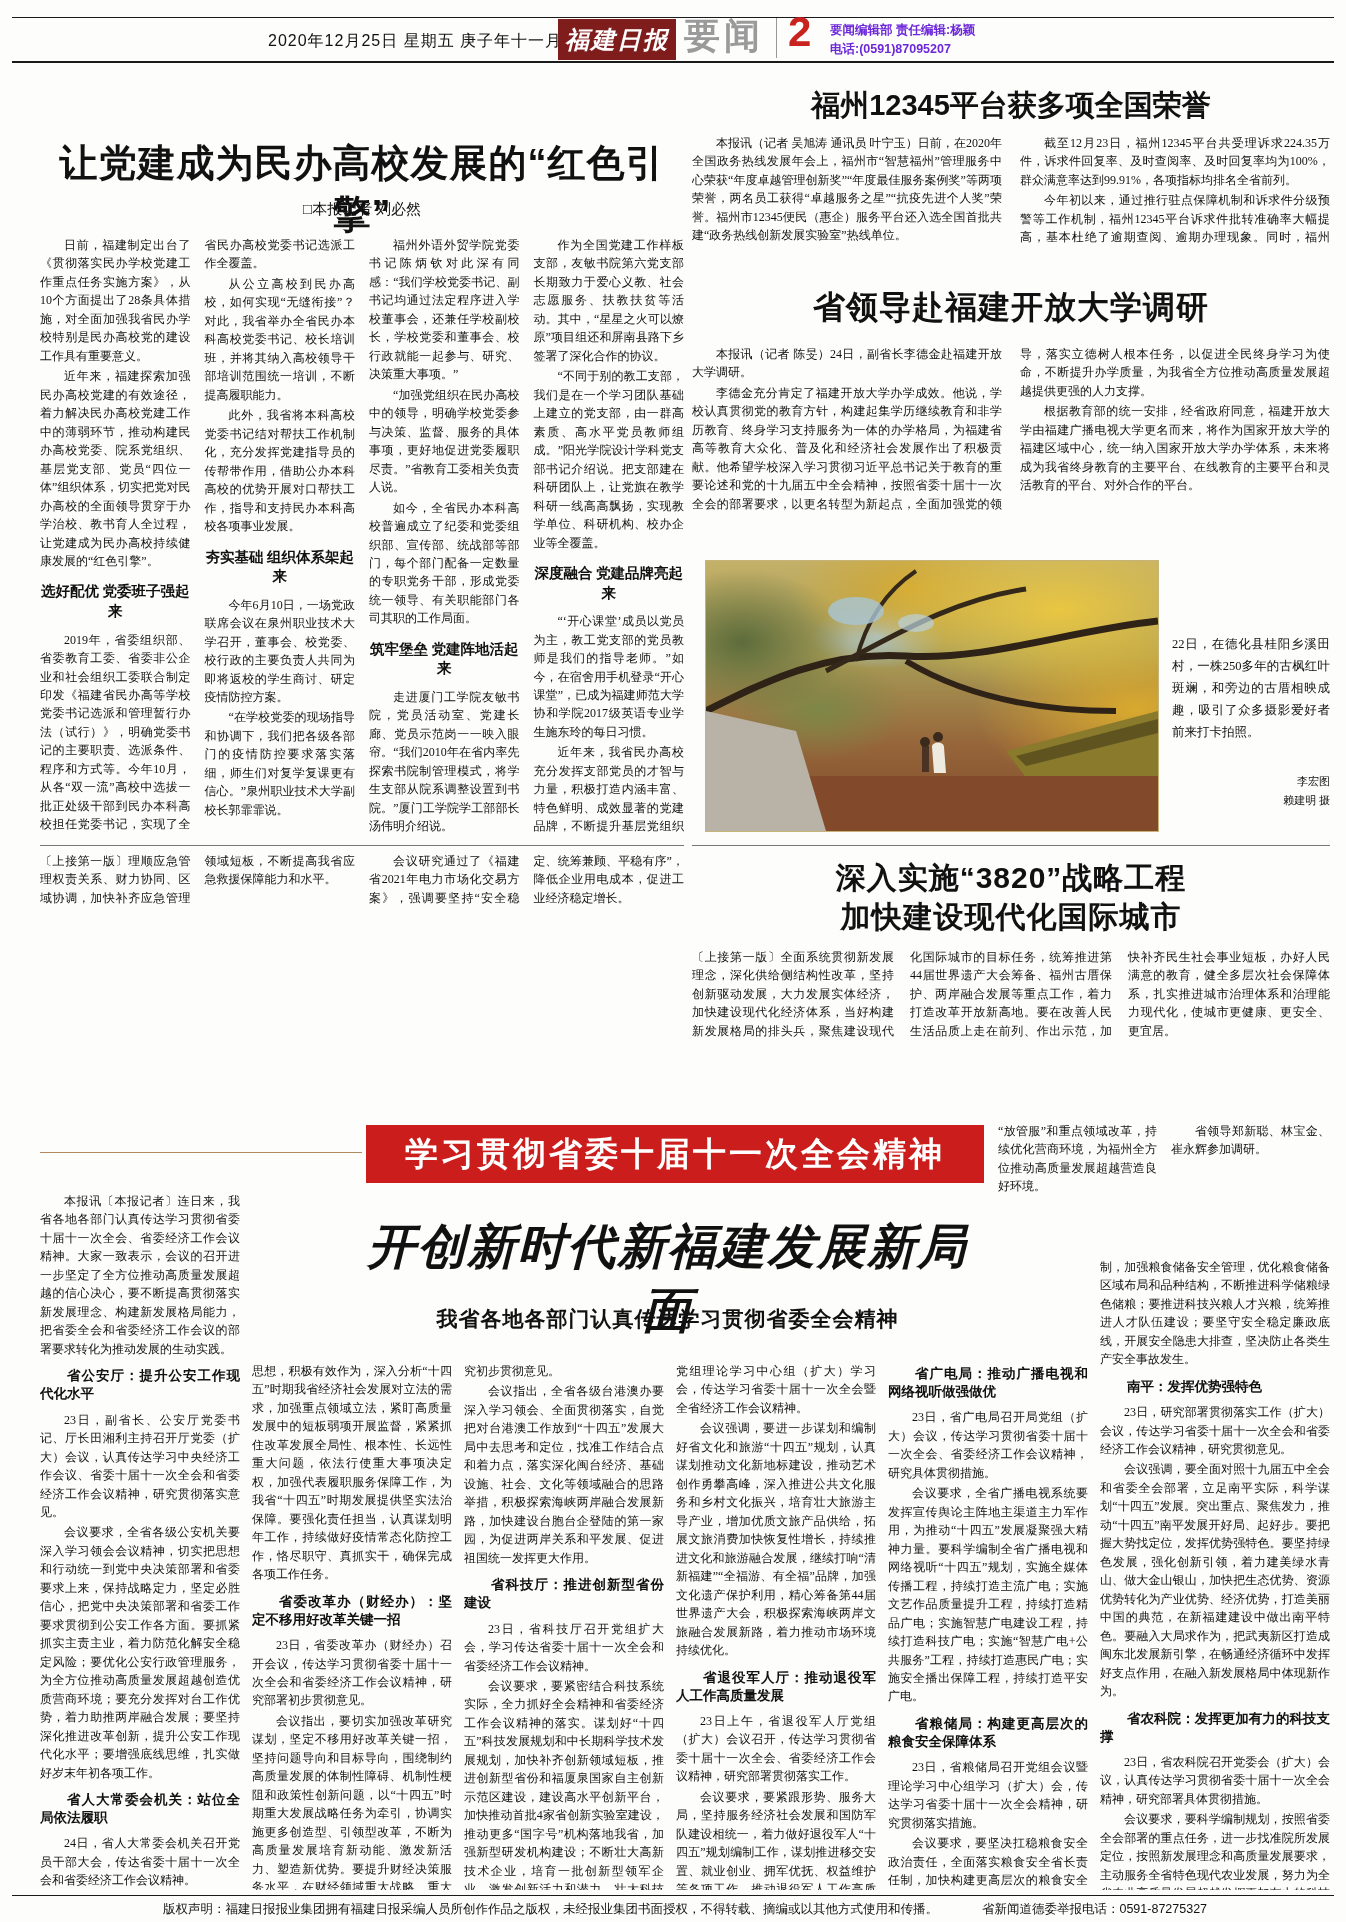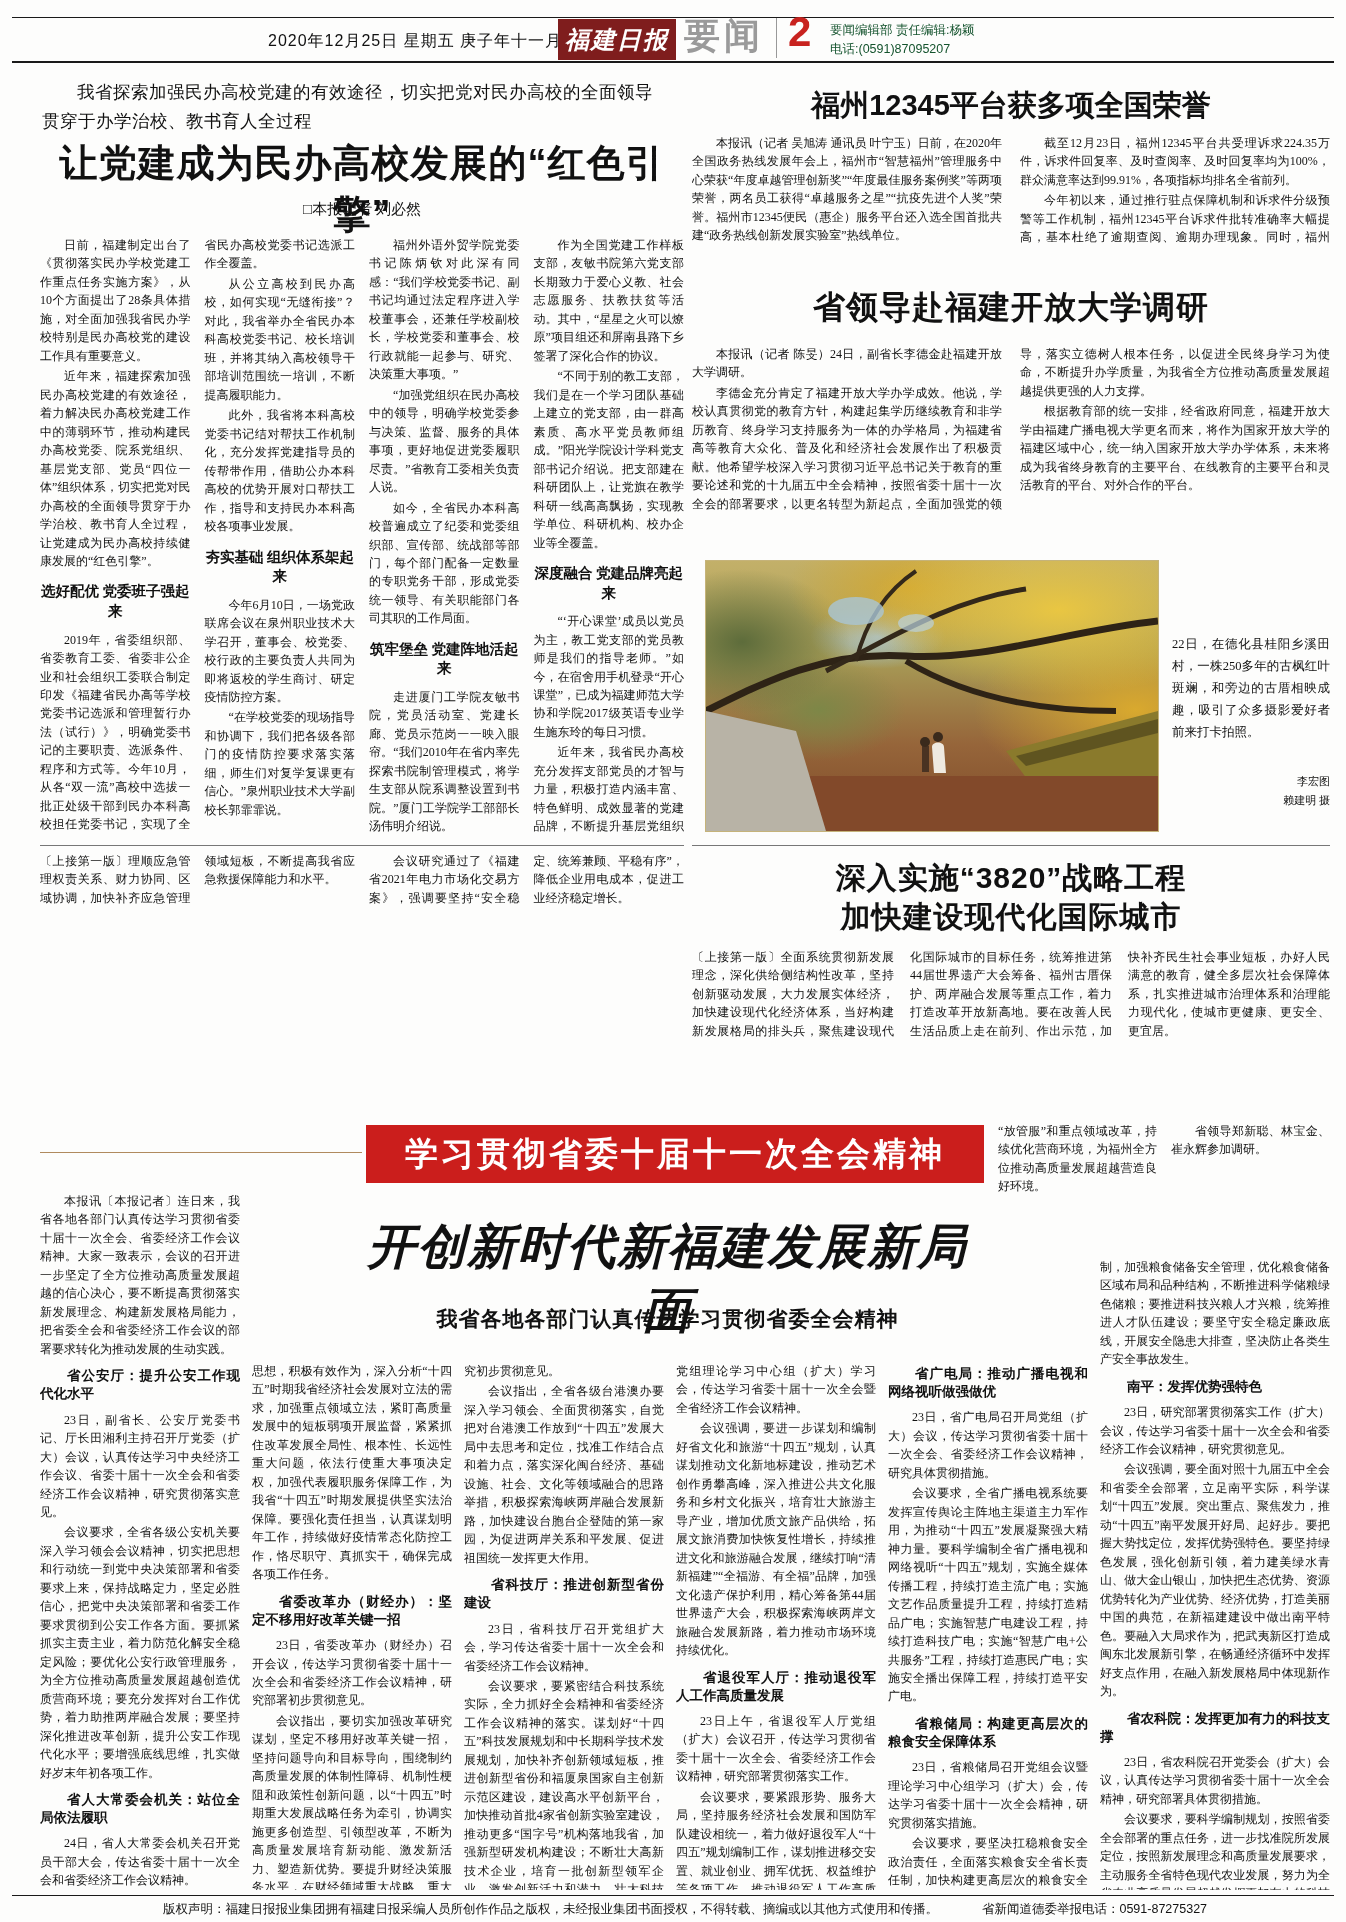--- a/index.html
+++ b/index.html
@@ -6,21 +6,21 @@
   .page{position:relative;width:1346px;height:1922px;margin:0 auto;background:#fdfdfc;
         font-family:"Liberation Serif","DejaVu Serif",serif;color:#111;overflow:hidden;}
   .abs{position:absolute;}
   .rule{position:absolute;background:#1a1a1a;}
   
   .hdr-date{font-size:16px;letter-spacing:1px;font-family:"Liberation Sans",sans-serif;}
   .masthead{background:#7f1d1d;color:#fff;display:flex;align-items:center;justify-content:center;
             font-weight:bold;font-style:italic;font-size:24px;letter-spacing:2px;}
   .hdr-section{font-size:36px;font-weight:900;color:#9a9a9a;letter-spacing:4px;font-family:"Liberation Sans",sans-serif;}
   .hdr-num{font-size:42px;font-weight:900;color:#c8231f;font-family:"Liberation Sans",sans-serif;}
-  .hdr-info{font-size:12.5px;line-height:1.5;color:#14532d;font-family:"Liberation Sans",sans-serif;}
+  .hdr-info{font-size:12.5px;line-height:1.5;color:#6d28d9;font-family:"Liberation Sans",sans-serif;font-weight:bold;}
   
   .body-text{font-size:12px;line-height:1.54;text-align:justify;overflow:hidden;}
   .para{margin:0 0 2px 0;text-indent:2em;}
   .para.noindent{text-indent:0;}
   .subhead{font-weight:bold;font-size:13.5px;margin:9px 0 7px 0;text-indent:2em;line-height:1.35;}
   .lead-body .subhead{text-align:center;text-indent:0;font-size:14.5px;margin:12px 0 9px;}
   .cols4{column-count:4;column-gap:14px;}
   .cols3{column-count:3;column-gap:16px;}
   .cols2{column-count:2;column-gap:18px;}
   
@@ -63,21 +63,20 @@
   <div class="abs hdr-date" style="left:268px;top:31px;">2020年12月25日 星期五 庚子年十一月十一</div>
   <div class="abs masthead" style="left:558px;top:19px;width:118px;height:41px;">福建日报</div>
   <div class="abs hdr-section" style="left:684px;top:12px;">要闻</div>
   <div class="abs" style="left:776px;top:18px;width:1px;height:40px;background:#999;"></div>
   <div class="abs hdr-num" style="left:788px;top:8px;">2</div>
   <div class="abs hdr-info" style="left:830px;top:21px;">
     <div>要闻编辑部  责任编辑:杨颖</div>
     <div>电话:(0591)87095207</div>
   </div>
 
-  <div class="abs kicker" style="left:42px;top:78px;width:626px;">我省探索加强民办高校党建的有效途径，切实把党对民办高校的全面领导贯穿于办学治校、教书育人全过程</div>
   <div class="abs headline-xl" style="left:40px;top:138px;width:644px;">让党建成为民办高校发展的“红色引擎”</div>
   <div class="abs byline" style="left:40px;top:200px;width:644px;">□本报记者 刘必然</div>
   <div class="abs body-text cols4 lead-body" style="left:40px;top:236px;width:644px;height:600px;">
       <p class="para">日前，福建制定出台了《贯彻落实民办学校党建工作重点任务实施方案》，从10个方面提出了28条具体措施，对全面加强我省民办学校特别是民办高校党的建设工作具有重要意义。</p>
       <p class="para">近年来，福建探索加强民办高校党建的有效途径，着力解决民办高校党建工作中的薄弱环节，推动构建民办高校党委、院系党组织、基层党支部、党员“四位一体”组织体系，切实把党对民办高校的全面领导贯穿于办学治校、教书育人全过程，让党建成为民办高校持续健康发展的“红色引擎”。</p>
       <div class="subhead">选好配优 党委班子强起来</div>
       <p class="para">2019年，省委组织部、省委教育工委、省委非公企业和社会组织工委联合制定印发《福建省民办高等学校党委书记选派和管理暂行办法（试行）》，明确党委书记的主要职责、选派条件、程序和方式等。今年10月，从各“双一流”高校中选拔一批正处级干部到民办本科高校担任党委书记，实现了全省民办高校党委书记选派工作全覆盖。</p>
       <p class="para">从公立高校到民办高校，如何实现“无缝衔接”？对此，我省举办全省民办本科高校党委书记、校长培训班，并将其纳入高校领导干部培训范围统一培训，不断提高履职能力。</p>
       <p class="para">此外，我省将本科高校党委书记结对帮扶工作机制化，充分发挥党建指导员的传帮带作用，借助公办本科高校的优势开展对口帮扶工作，指导和支持民办本科高校各项事业发展。</p>
       <div class="subhead">夯实基础 组织体系架起来</div>

